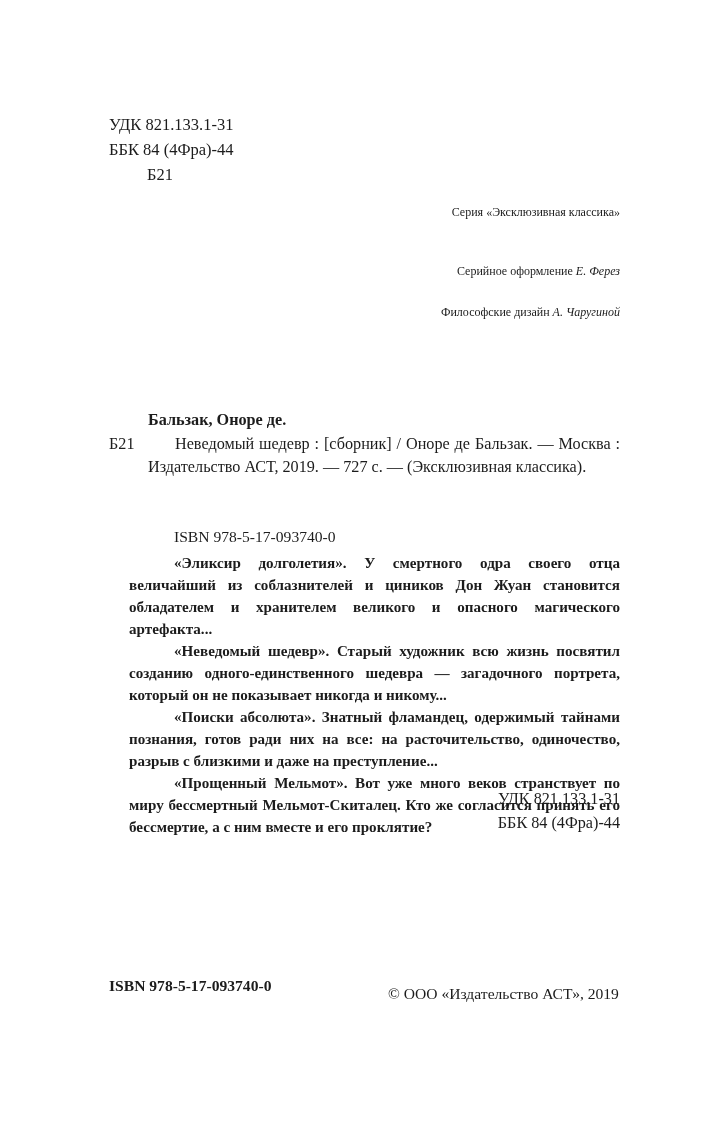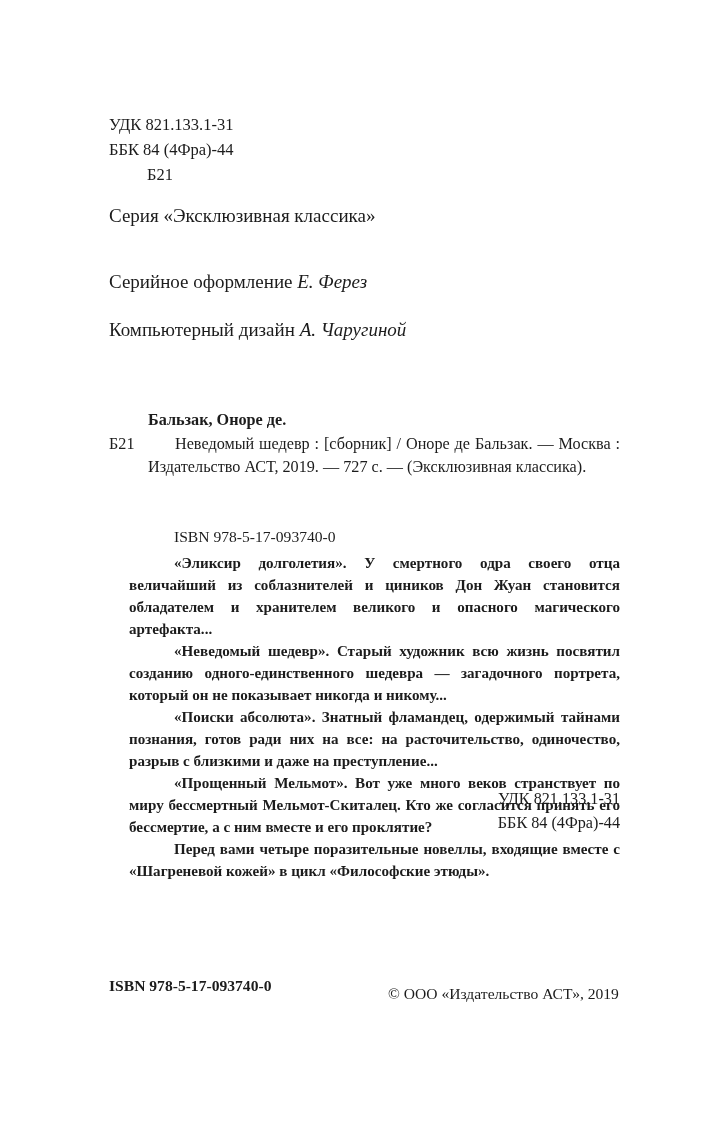--- a/index.html
+++ b/index.html
@@ -37,22 +37,22 @@
     display: block;
     padding-left: 38px;
   }
 
   
   .series-block {
     position: absolute;
     left: 109px;
     top: 205px;
     width: 511px;
-    text-align: left;
-    font-size: 19px;
+    text-align: right;
+    font-size: 12px;
   }
   .series-line { display: block; white-space: nowrap; }
   .series-line.l1 { margin-bottom: 0; }
   .series-line.l2 { margin-top: 44px; }
   .series-line.l3 { margin-top: 26px; }
   .nm { font-style: italic; }
 
   
   .biblio {
     position: absolute;
@@ -152,39 +152,38 @@
 
   <div class="udk-block">
     <span class="udk-line udk-code">УДК 821.133.1-31</span>
     <span class="udk-line udk-code">ББК 84 (4Фра)-44</span>
     <span class="udk-line udk-author-sign">Б21</span>
   </div>
 
   <div class="series-block">
     <span class="series-line l1">Серия «Эксклюзивная классика»</span>
     <span class="series-line l2"><span>Серийное оформление </span><span class="nm">Е. Ферез</span></span>
-    <span class="series-line l3"><span>Компьютерный дизайн </span><span class="nm">А. Чаругиной</span></span>
+    <span class="series-line l3"><span>Философские дизайн </span><span class="nm">А. Чаругиной</span></span>
   </div>
 
   <div class="biblio">
     <span class="biblio-author">Бальзак, Оноре де.</span>
     <div class="biblio-body">
       <span class="biblio-sign">Б21</span>
       <span class="first-indent"></span><span>Неведомый шедевр : [сборник] / Оноре де Бальзак. — Москва : Издательство АСТ, 2019. — 727 с. — (Эксклюзивная классика).</span>
     </div>
   </div>
 
   <div class="inner-isbn">ISBN 978-5-17-093740-0</div>
 
   <div class="annotation">
     <p>«Эликсир долголетия». У смертного одра своего отца величайший из соблазнителей и циников Дон Жуан становится обладателем и хранителем великого и опасного магического артефакта...</p>
     <p>«Неведомый шедевр». Старый художник всю жизнь посвятил созданию одного-единственного шедевра — загадочного портрета, который он не показывает никогда и никому...</p>
     <p>«Поиски абсолюта». Знатный фламандец, одержимый тайнами познания, готов ради них на все: на расточительство, одиночество, разрыв с близкими и даже на преступление...</p>
     <p>«Прощенный Мельмот». Вот уже много веков странствует по миру бессмертный Мельмот-Скиталец. Кто же согласится принять его бессмертие, а с ним вместе и его проклятие?</p>
-    <p>Перед вами четыре поразительные новеллы, входящие вместе с «Шагреневой кожей» в цикл «Философские этюды».</p>
   </div>
 
   <div class="udk-repeat">
     <span>УДК 821.133.1-31</span>
     <span>ББК 84 (4Фра)-44</span>
   </div>
 
   <div class="footer">
     <span class="footer-isbn">ISBN 978-5-17-093740-0</span>
     <span class="footer-copy">© ООО «Издательство АСТ», 2019</span>

